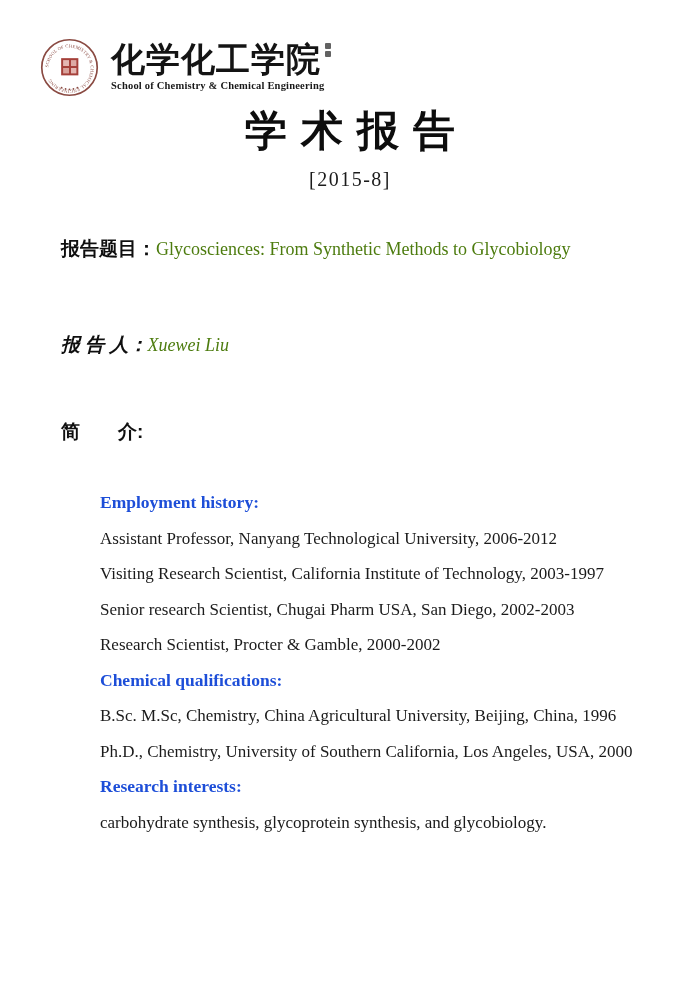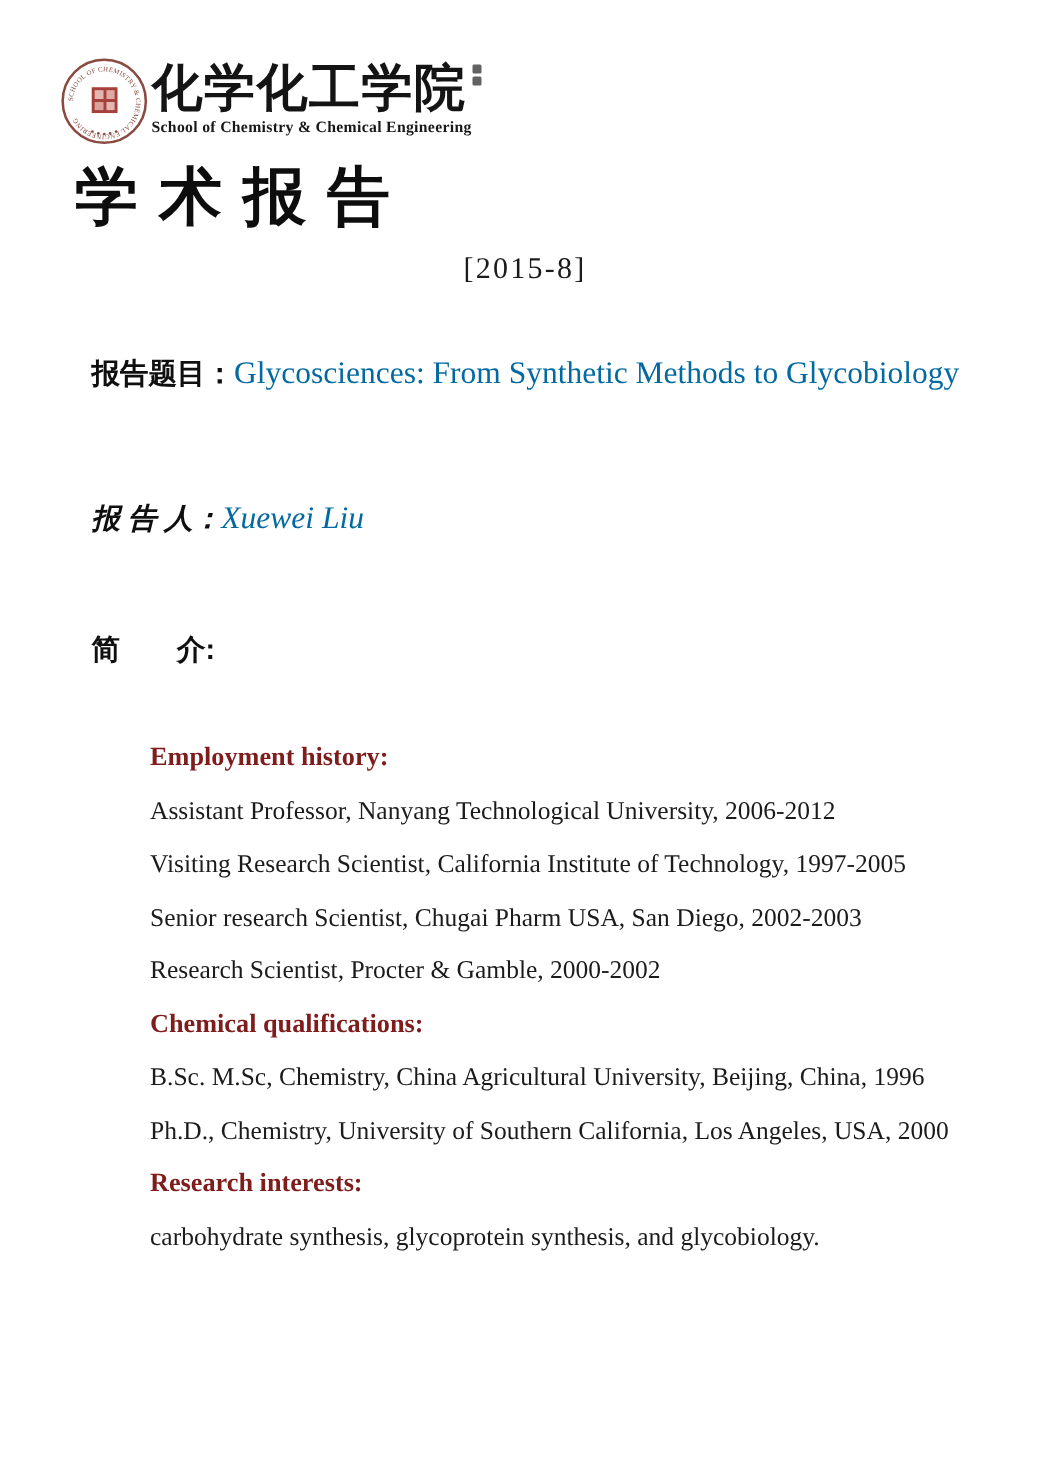--- a/index.html
+++ b/index.html
@@ -16,21 +16,21 @@
   }
 
   
   .header {
     display: flex;
     align-items: flex-start;
     margin: 38px 0 0 40px;
     height: 62px;
   }
   .seal { width: 59px; height: 59px; flex: 0 0 auto; }
-  .org { margin-left: 2px; padding-top: 2px; }
+  .org { margin-left: 12px; padding-top: 2px; }
   .org-cn-row { display: flex; align-items: flex-start; }
   .org-cn {
     font-family: "DejaVu Serif", "Liberation Serif", serif;
     font-weight: 900;
     font-size: 34px;
     line-height: 38px;
     letter-spacing: 1px;
     color: #141414;
   }
   .sig-mark { display: inline-flex; flex-direction: column; gap: 2px; margin: 3px 0 0 4px; }
@@ -41,57 +41,56 @@
     font-size: 10.5px;
     letter-spacing: 0.2px;
     margin-top: 2px;
     color: #181818;
     white-space: nowrap;
   }
 
   
   .title {
     margin-top: 8px;
-    text-align: left;
+    text-align: center;
     font-family: "DejaVu Serif", "Liberation Serif", serif;
     font-weight: 900;
     font-size: 42px;
     line-height: 46px;
     letter-spacing: 14px;
     text-indent: 14px;
     color: #0d0d0d;
-    margin-left: 36px;
   }
   .issue {
     margin-top: 13px;
     text-align: center;
     font-size: 20px;
     line-height: 24px;
     letter-spacing: 1.5px;
     color: #1b1b1b;
   }
 
   
   .row { padding-left: 45px; white-space: pre-wrap; }
   .label {
     font-family: "Liberation Sans", "DejaVu Sans", sans-serif;
     font-weight: bold;
     font-size: 19px;
     color: #0f0f0f;
   }
-  .value { font-size: 21px; color: #0369a1; white-space: pre-wrap; }
+  .value { font-size: 18px; color: #4d7c0f; white-space: pre-wrap; }
   .row-topic   { margin-top: 17px; line-height: 27px; }
   .row-speaker { margin-top: 14px; line-height: 27px; font-style: italic; }
   .row-affil   { margin-top: 7px;  line-height: 27px; padding-left: 134px; }
   .row-intro   { margin-top: 5px;  line-height: 27px; }
 
   
   .bio { margin-top: 12px; padding-left: 100px; padding-right: 40px; }
   .bio p { line-height: 35.5px; font-size: 17px; }
-  .bio p.bio-h { font-weight: bold; font-size: 17.5px; color: #7f1d1d; }
+  .bio p.bio-h { font-weight: bold; font-size: 17.5px; color: #1d4ed8; }
 
   
   .row-sched { line-height: 29px; }
   .sched-block { margin-top: 5px; }
 </style>
 </head>
 <body>
 
 <div class="page">
 
@@ -140,21 +139,21 @@
     <span class="label">报 告 人：</span><span class="value">Xuewei Liu</span>
   </div>
 
   <div class="row row-intro">
     <span class="label">简　　介:</span>
   </div>
 
   <div class="bio">
     <p class="bio-h">Employment history:</p>
     <p class="bio-line">Assistant Professor, Nanyang Technological University, 2006-2012</p>
-    <p class="bio-line">Visiting Research Scientist, California Institute of Technology, 1997-2005</p>
+    <p class="bio-line">Visiting Research Scientist, California Institute of Technology, 2003-1997</p>
     <p class="bio-line">Senior research Scientist, Chugai Pharm USA, San Diego, 2002-2003</p>
     <p class="bio-line">Research Scientist, Procter &amp; Gamble, 2000-2002</p>
     <p class="bio-h">Chemical qualifications:</p>
     <p class="bio-line">B.Sc. M.Sc, Chemistry, China Agricultural University, Beijing, China, 1996</p>
     <p class="bio-line">Ph.D., Chemistry, University of Southern California, Los Angeles, USA, 2000</p>
     <p class="bio-h">Research interests:</p>
     <p class="bio-line">carbohydrate synthesis, glycoprotein synthesis, and glycobiology.</p>
   </div>
 
   <div class="sched-block">

